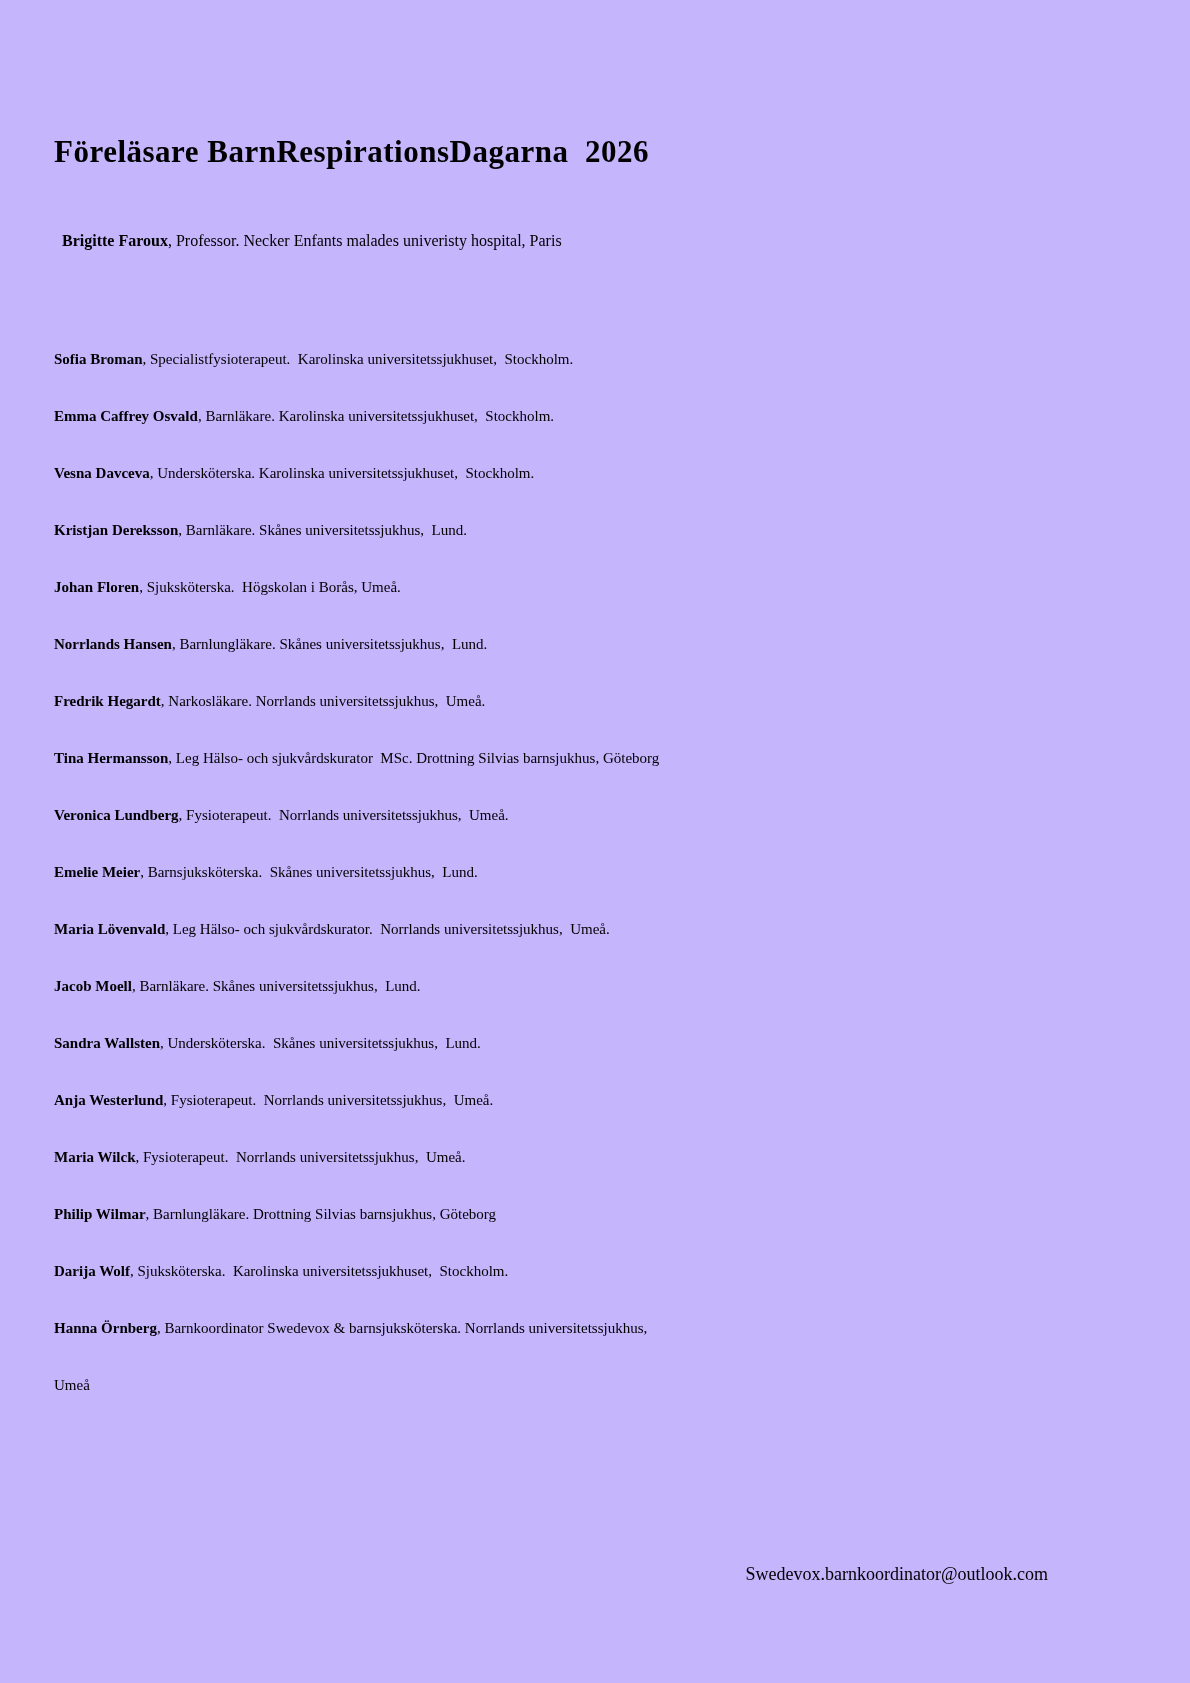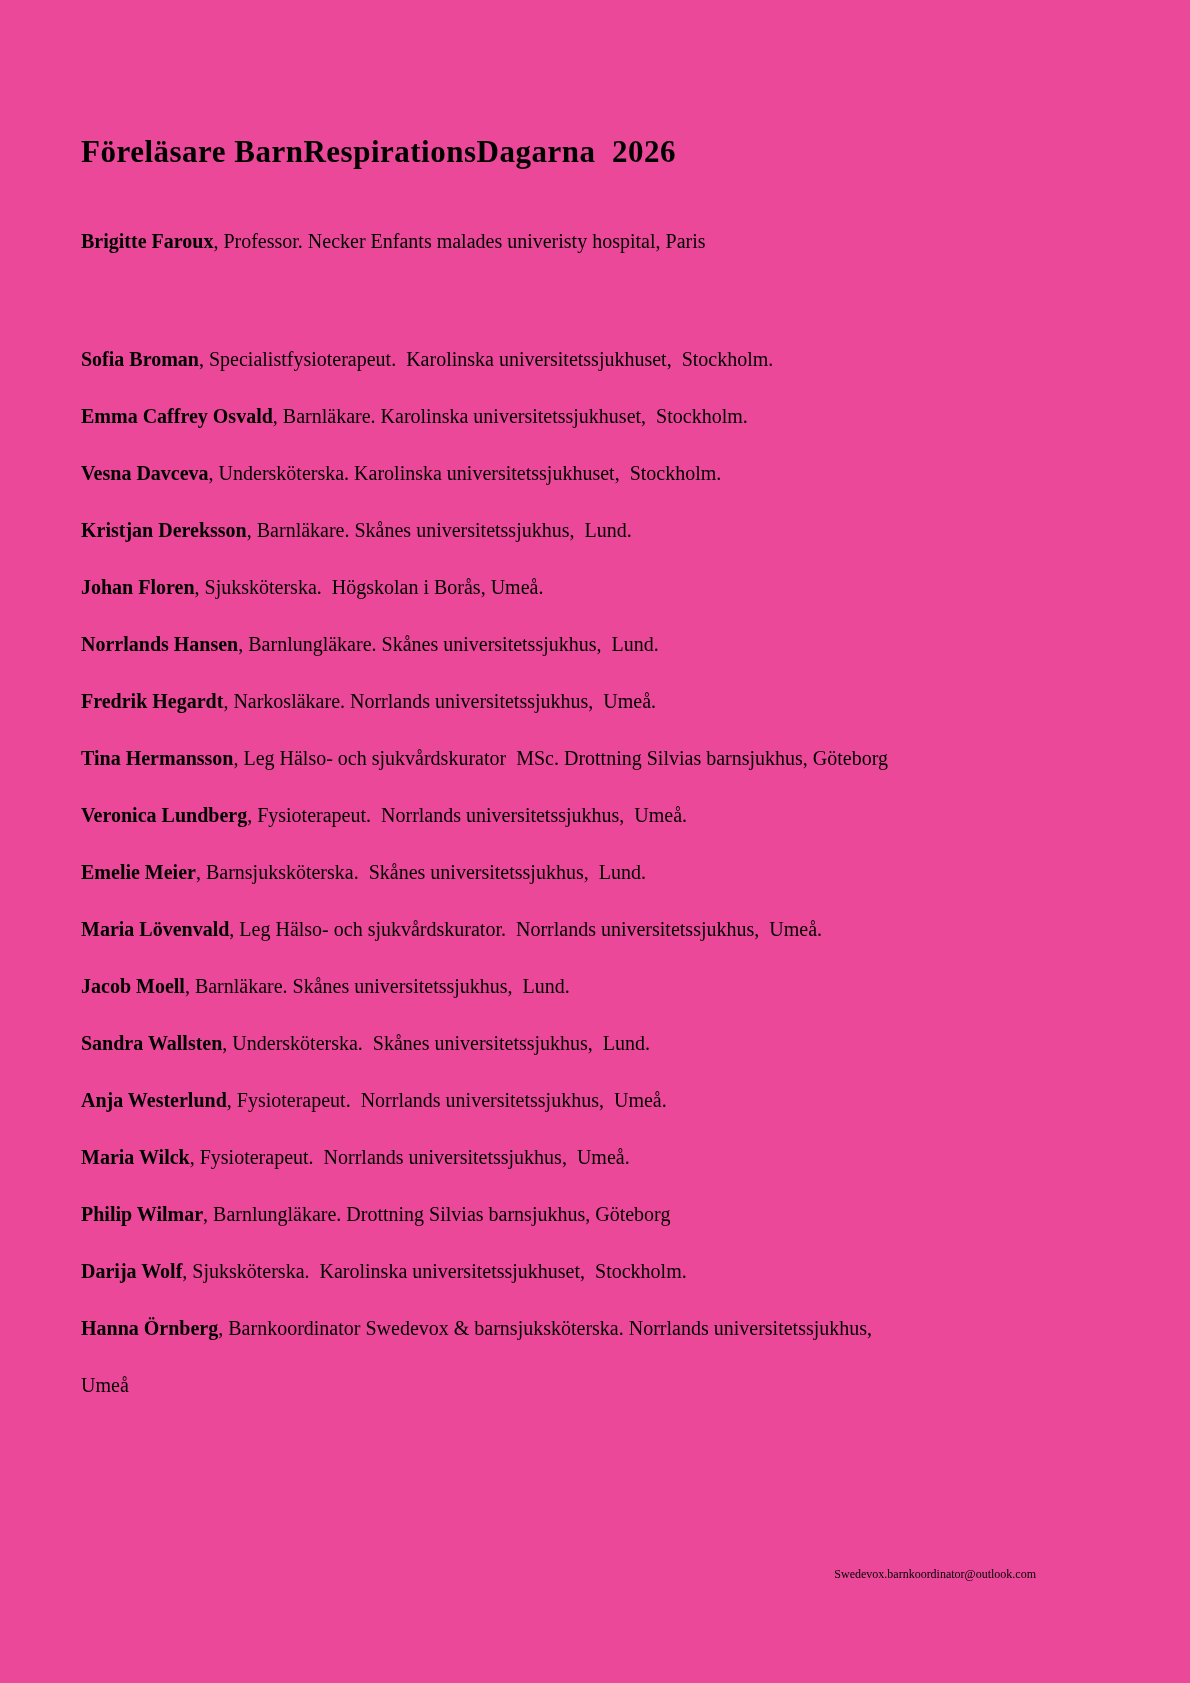--- a/index.html
+++ b/index.html
@@ -4,60 +4,60 @@
 <style>
   html, body {
     margin: 0;
     padding: 0;
     background: #ffffff;
   }
   .page {
     position: relative;
     width: 1190px;
     height: 1683px;
-    background: #ec4899;
+    background: #c4b5fd;
     color: #000000;
     font-family: "Liberation Serif", "DejaVu Serif", serif;
     box-sizing: border-box;
-    padding: 133px 132px 0 81px;
+    padding: 133px 132px 0 54px;
     overflow: hidden;
   }
   .title {
     margin: 0;
     font-size: 31px;
     font-weight: bold;
     line-height: 1.2;
     letter-spacing: 0.5px;
     white-space: pre-wrap;
   }
   .intro {
-    margin: 57px 0 0 0;
-    font-size: 20px;
+    margin: 57px 0 0 8px;
+    font-size: 16px;
     line-height: 28px;
     white-space: pre-wrap;
   }
   .speakers {
     margin-top: 76px;
     width: 925px;
   }
   .speakers .entry {
     margin: 0;
-    font-size: 20px;
+    font-size: 15px;
     line-height: 57px;
     white-space: pre-wrap;
     text-align: justify;
   }
   .entry strong, .intro strong {
     font-weight: bold;
   }
   .footer-email {
     position: absolute;
     top: 1562px;
-    right: 154px;
-    font-size: 12px;
+    right: 142px;
+    font-size: 18px;
     line-height: 24px;
   }
 </style>
 </head>
 <body>
 
 <div class="page">
 
   <h1 class="title">Föreläsare BarnRespirationsDagarna  2026</h1>
 

